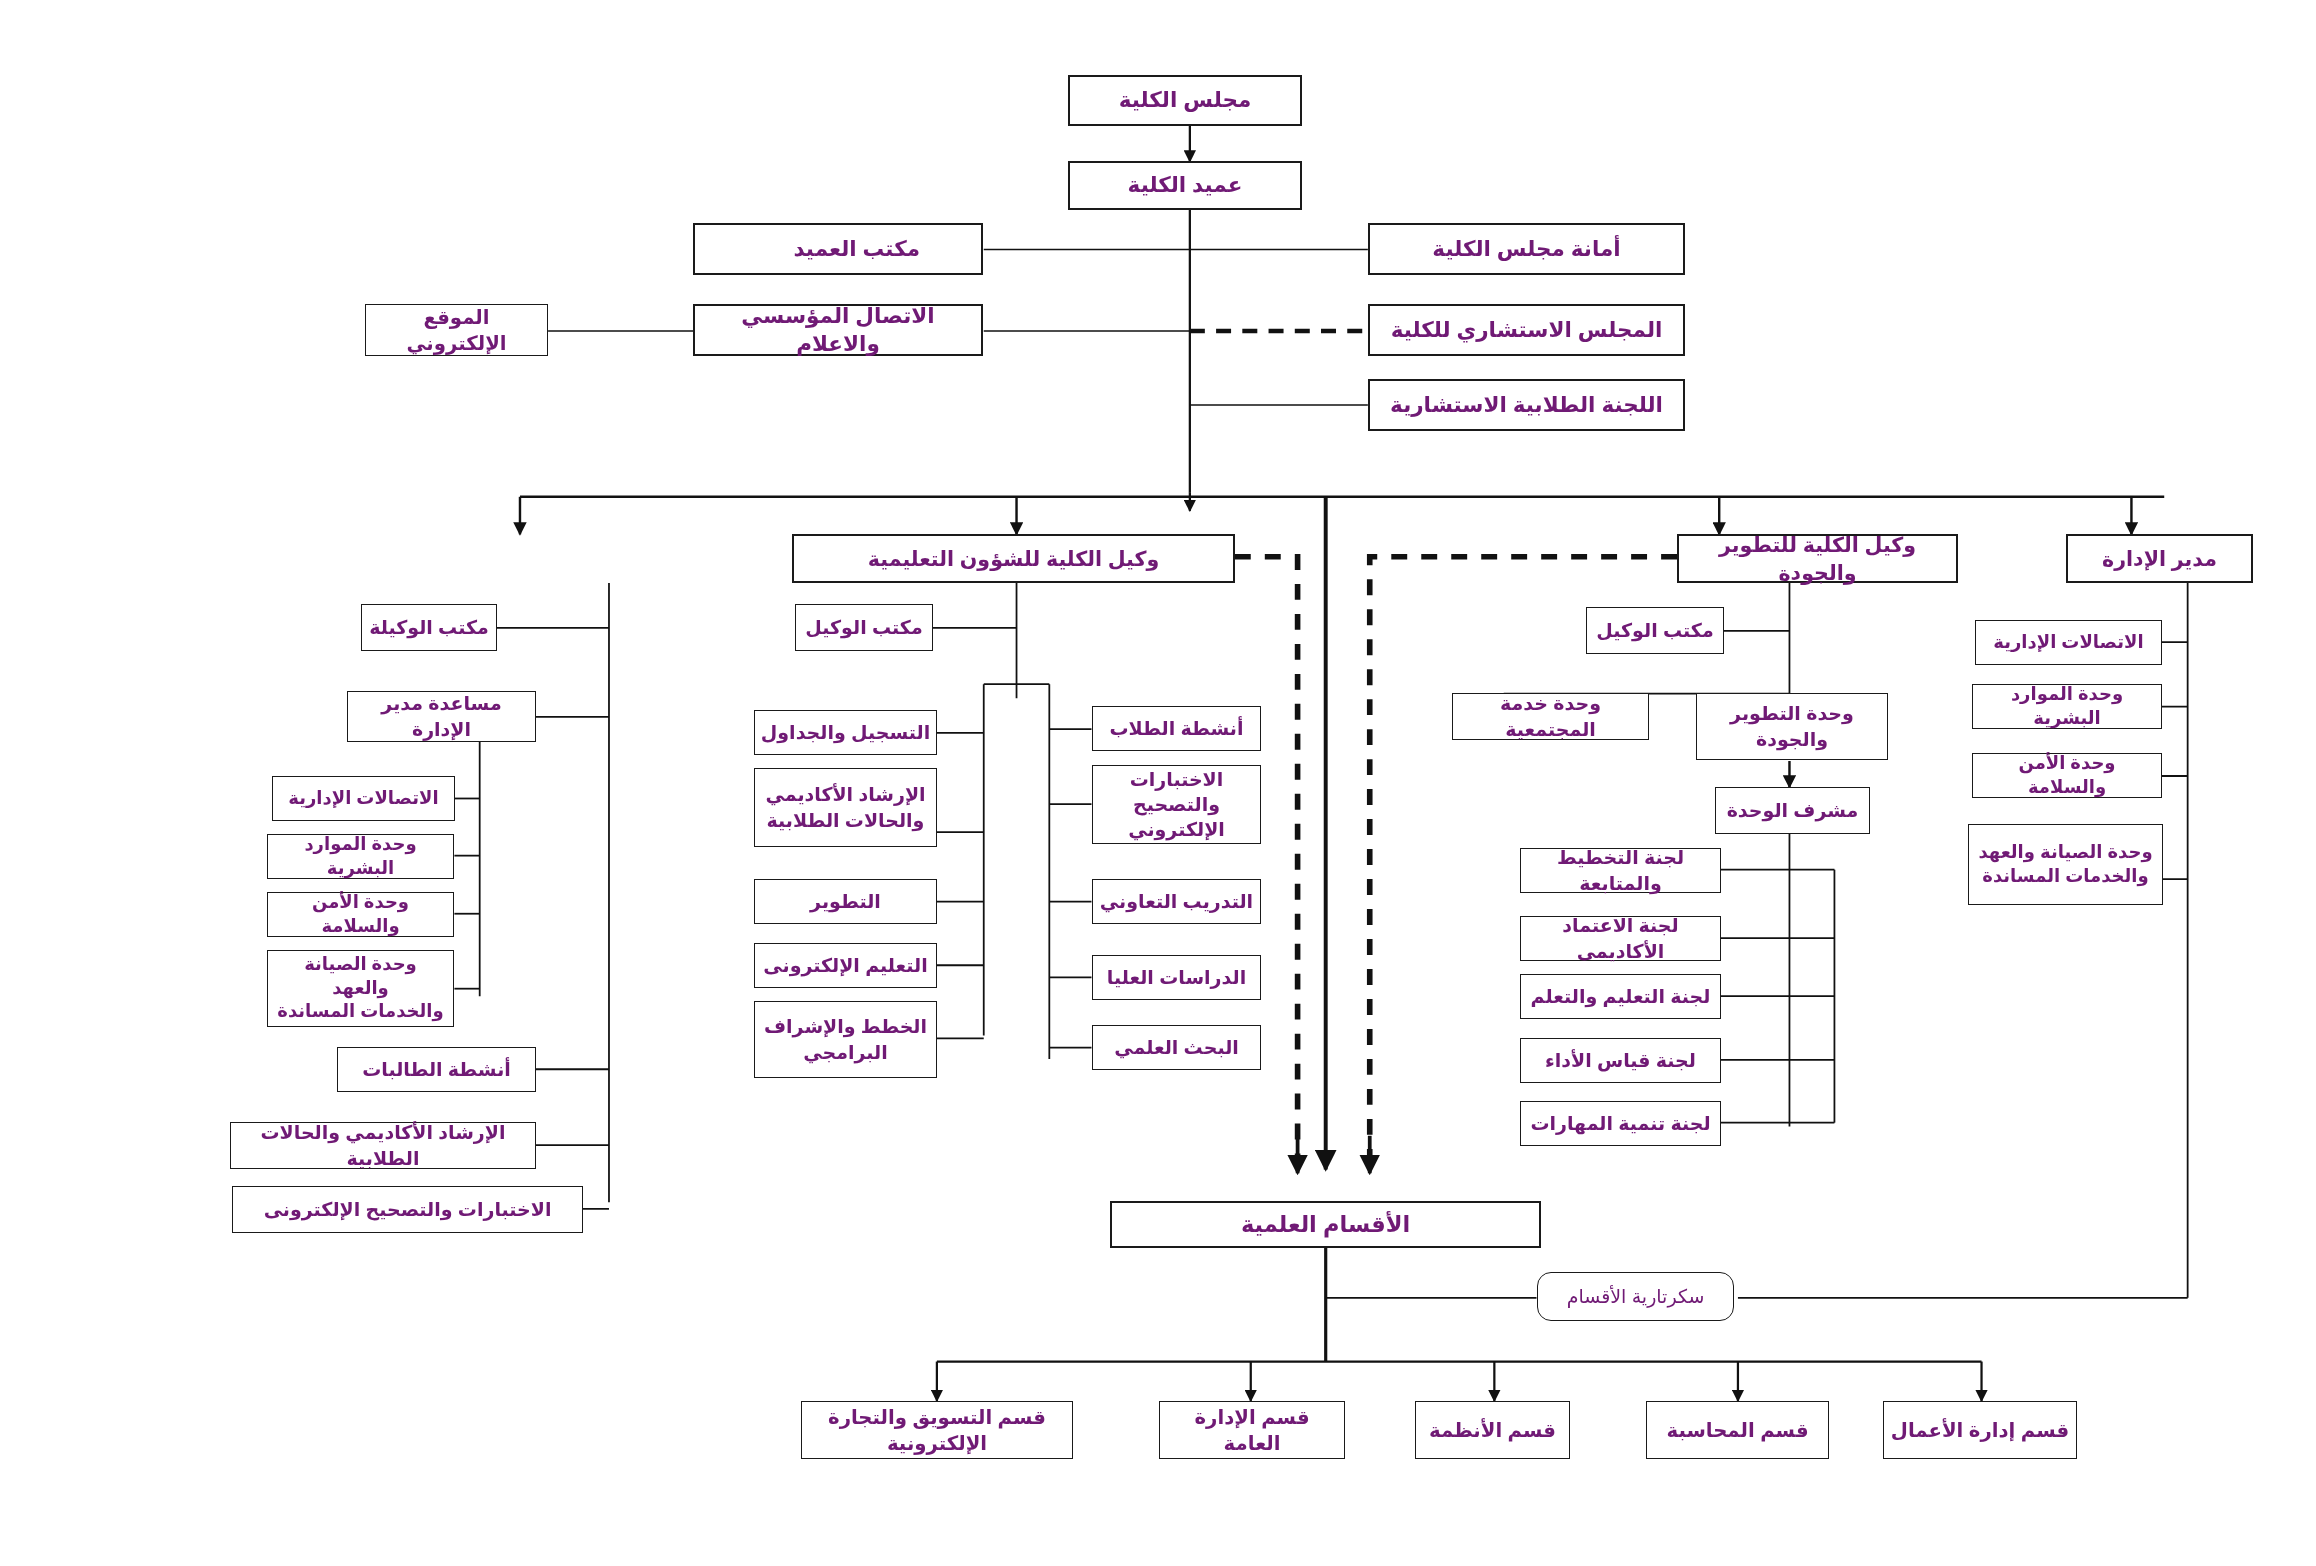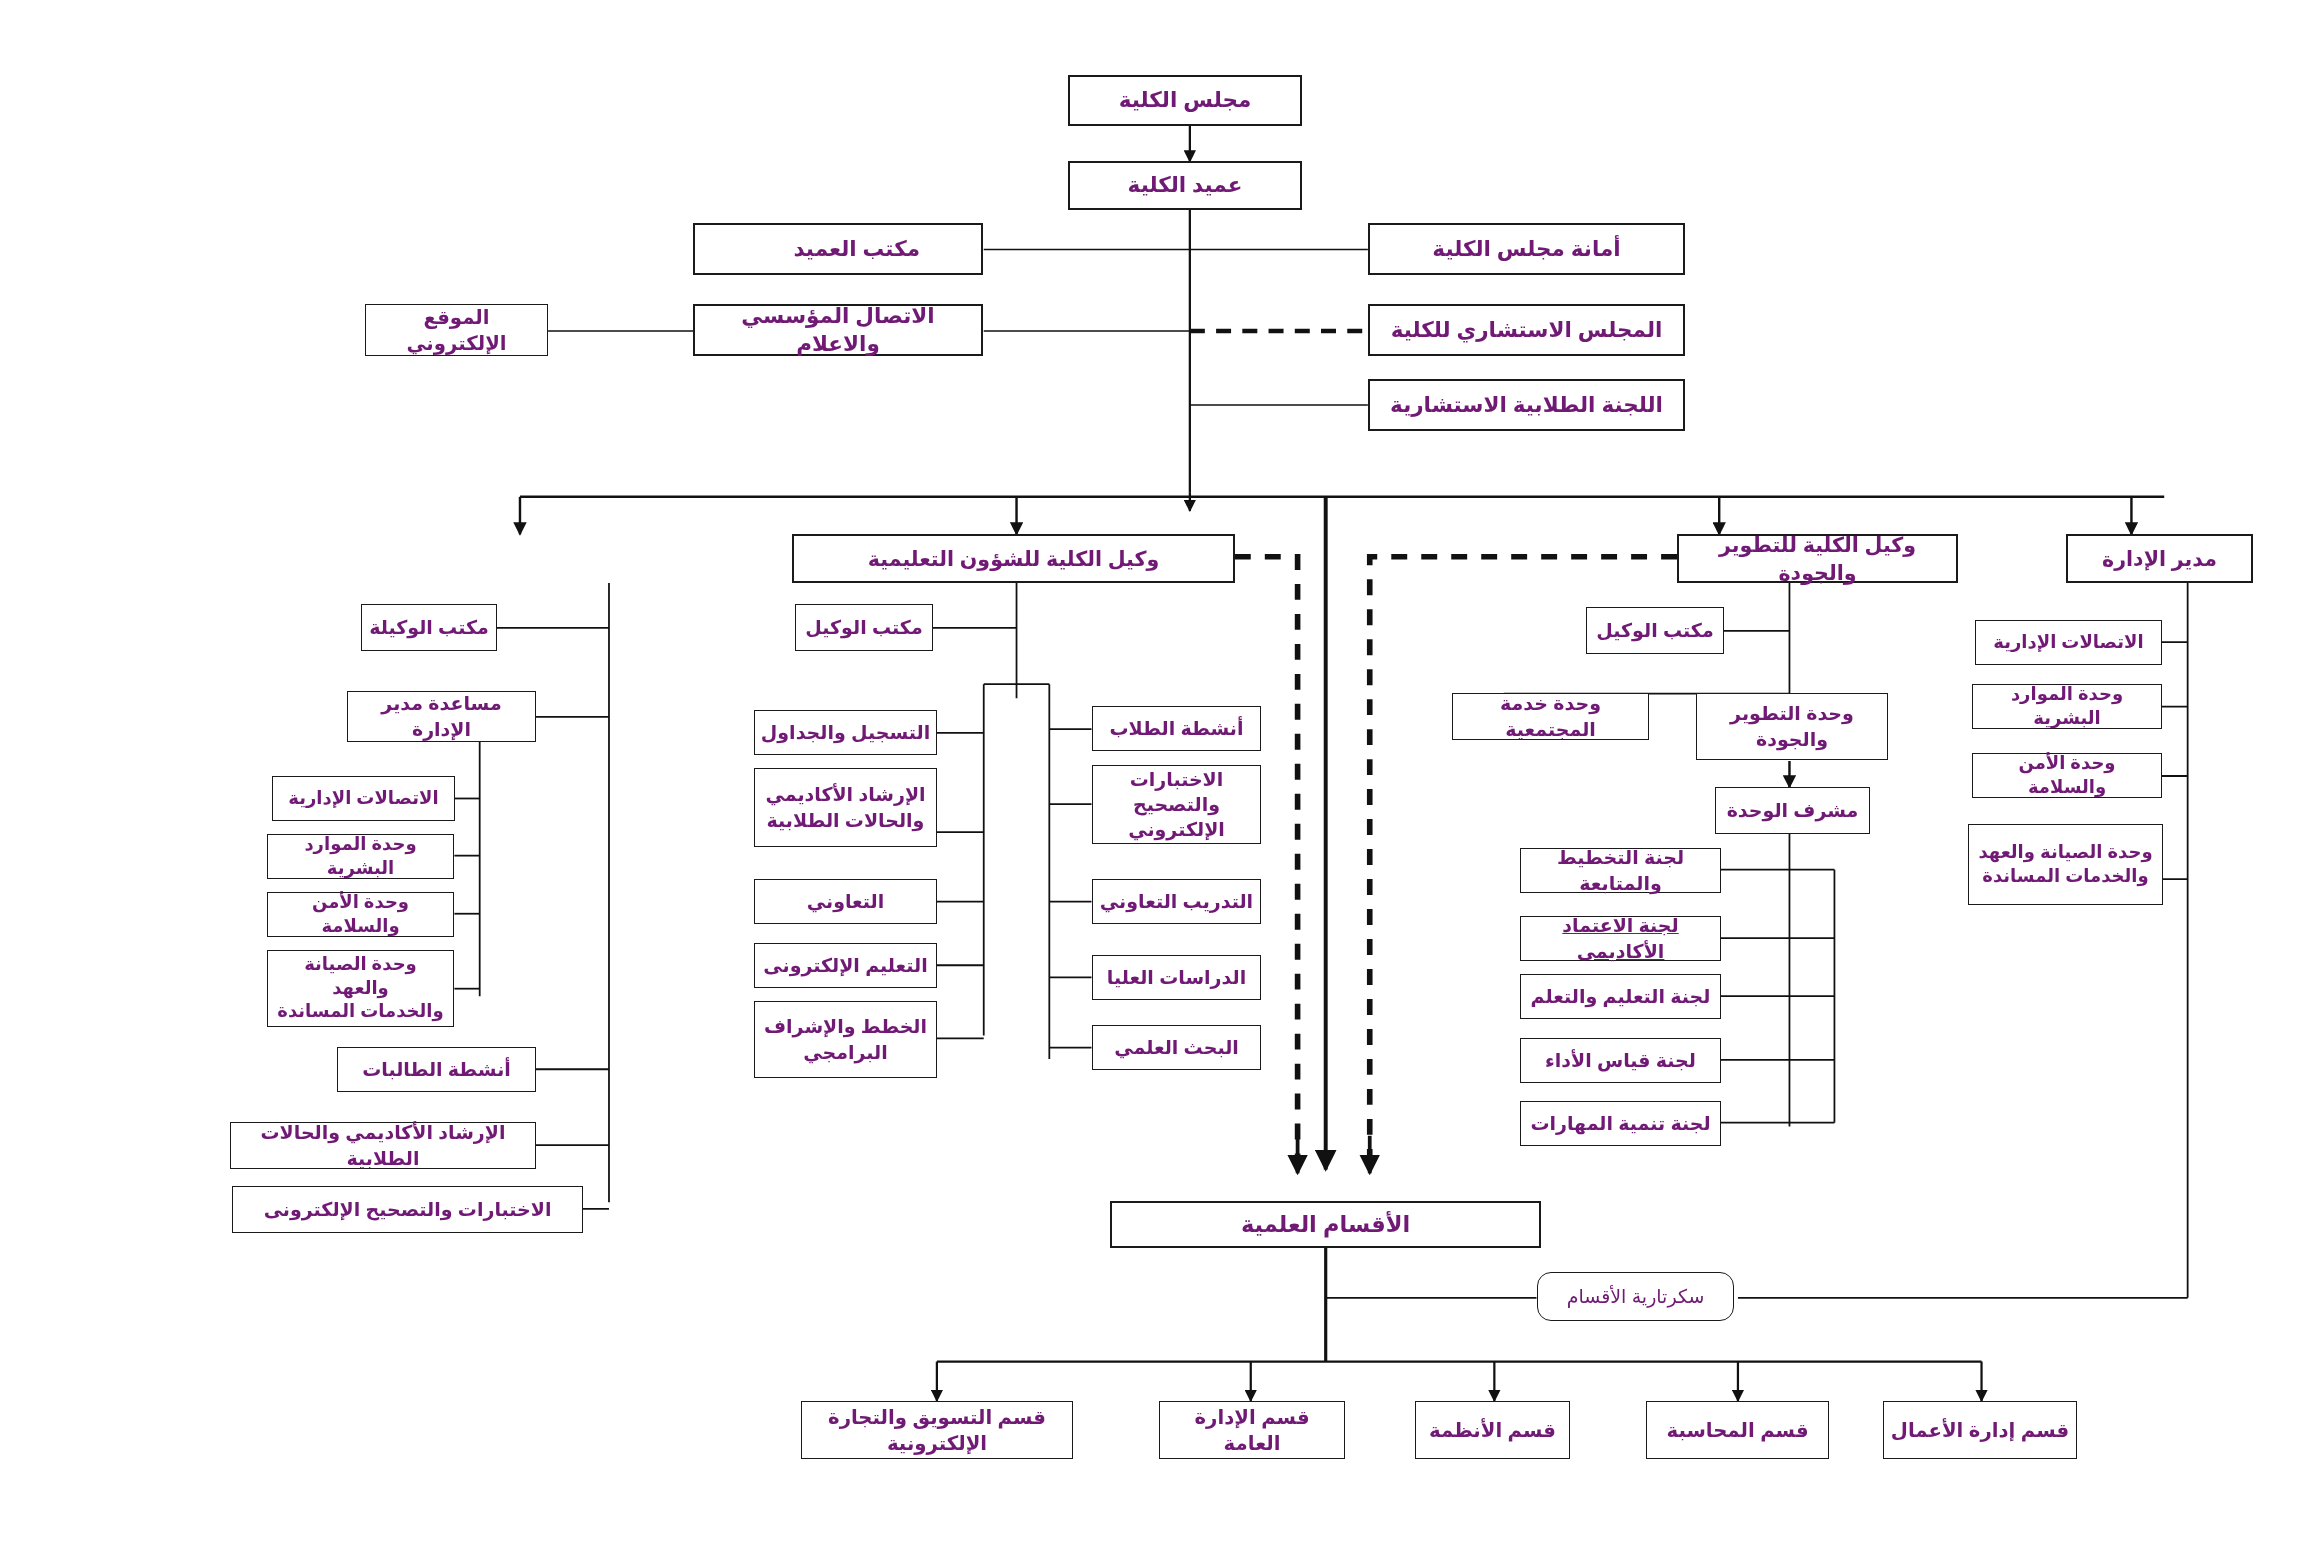--- a/index.html
+++ b/index.html
@@ -232,21 +232,21 @@
 
   <div class="node thin" style="left:232px; top:1186px; width:351px; height:47px; font-size:19px;">الاختبارات والتصحيح الإلكترونى</div>
 
   <div class="node thin" style="left:795px; top:604px; width:138px; height:47px; font-size:19px;">مكتب الوكيل</div>
 
   <div class="node thin" style="left:754px; top:710px; width:183px; height:45px; font-size:19px;">التسجيل والجداول</div>
 
   <div class="node thin" style="left:754px; top:768px; width:183px; height:79px; font-size:19px;">الإرشاد الأكاديمي
 والحالات الطلابية</div>
 
-  <div class="node thin" style="left:754px; top:879px; width:183px; height:45px; font-size:19px;">التعاوني</div>
+  <div class="node thin" style="left:754px; top:879px; width:183px; height:45px; font-size:19px;">التطوير</div>
 
   <div class="node thin" style="left:754px; top:943px; width:183px; height:45px; font-size:19px;">التعليم الإلكترونى</div>
 
   <div class="node thin" style="left:754px; top:1001px; width:183px; height:77px; font-size:19px;">الخطط والإشراف
 البرامجي</div>
 
   <div class="node thin" style="left:1092px; top:706px; width:169px; height:45px; font-size:19px;">أنشطة الطلاب</div>
 
   <div class="node thin" style="left:1092px; top:765px; width:169px; height:79px; font-size:19px;">الاختبارات والتصحيح
 الإلكتروني</div>
@@ -260,21 +260,21 @@
   <div class="node thin" style="left:1586px; top:607px; width:138px; height:47px; font-size:19px;">مكتب الوكيل</div>
 
   <div class="node thin" style="left:1452px; top:693px; width:197px; height:47px; font-size:19px;">وحدة خدمة المجتمعية</div>
 
   <div class="node thin" style="left:1696px; top:693px; width:192px; height:67px; font-size:19px;">وحدة التطوير والجودة</div>
 
   <div class="node thin" style="left:1715px; top:787px; width:155px; height:47px; font-size:19px;">مشرف الوحدة</div>
 
   <div class="node thin" style="left:1520px; top:848px; width:201px; height:45px; font-size:19px;">لجنة التخطيط والمتابعة</div>
 
-  <div class="node thin" style="left:1520px; top:916px; width:201px; height:45px; font-size:19px;text-decoration:underline;">لجنة الاعتماد الأكاديمى</div>
+  <div class="node thin" style="left:1520px; top:916px; width:201px; height:45px; font-size:19px;">لجنة الاعتماد الأكاديمى</div>
 
   <div class="node thin" style="left:1520px; top:974px; width:201px; height:45px; font-size:19px;">لجنة التعليم والتعلم</div>
 
   <div class="node thin" style="left:1520px; top:1038px; width:201px; height:45px; font-size:19px;">لجنة قياس الأداء</div>
 
   <div class="node thin" style="left:1520px; top:1101px; width:201px; height:45px; font-size:19px;">لجنة تنمية المهارات</div>
 
   <div class="node thin" style="left:1975px; top:620px; width:187px; height:45px; font-size:18px;">الاتصالات الإدارية</div>
 
   <div class="node thin" style="left:1972px; top:684px; width:190px; height:45px; font-size:18px;">وحدة الموارد البشرية</div>

